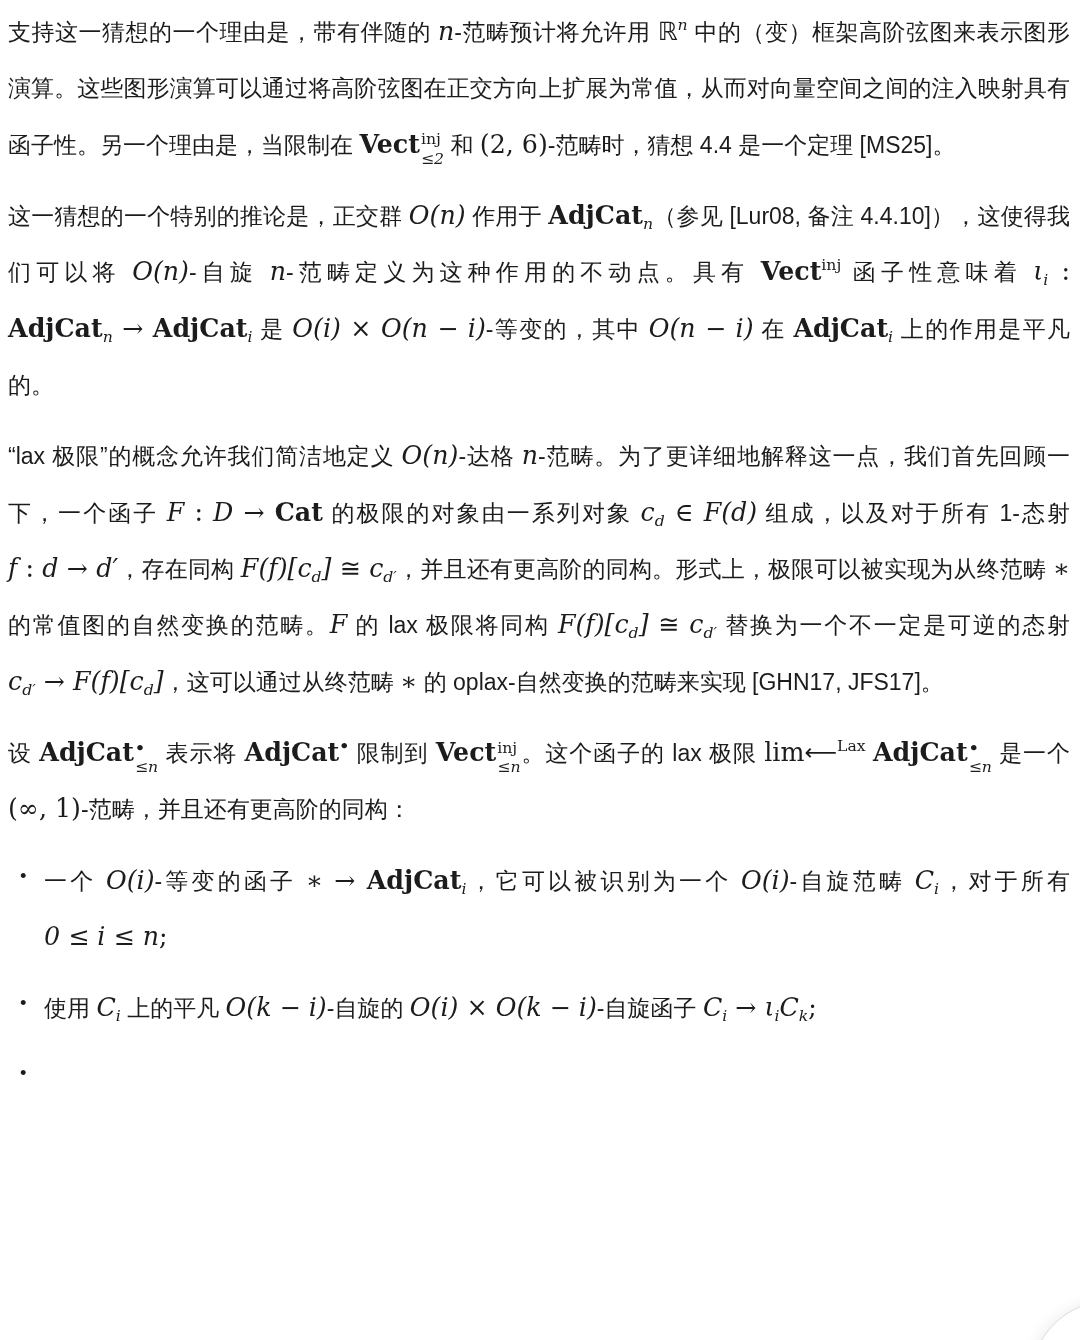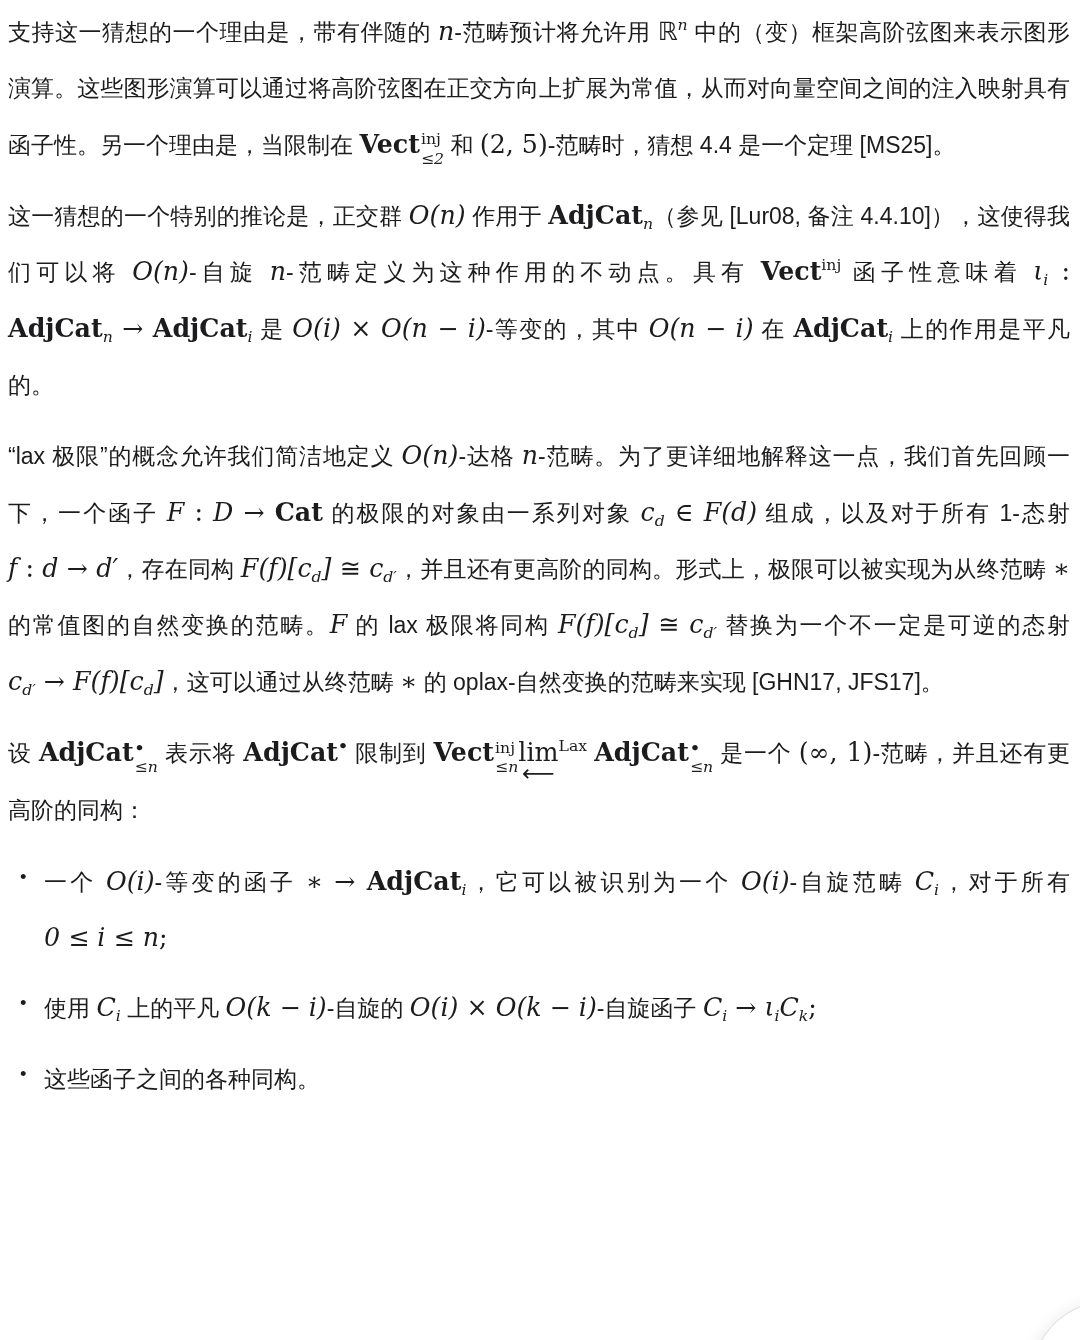--- a/index.html
+++ b/index.html
@@ -62,21 +62,21 @@
     font-style: normal; font-weight: normal;
     margin-left: 1px;
   }
 
   .i { font-style: italic !important; }
   .b { font-weight: bold !important; }
 
   
   .limstack {
     display: inline-flex;
-    flex-direction: column;
+    flex-direction: row;
     align-items: center;
     line-height: 0.8;
   }
   .limword { line-height: 1; }
   .limarrow {
     font-family: "DejaVu Sans", sans-serif;
     font-size: 0.9em;
     line-height: 0.7;
     margin-top: 1px;
   }
@@ -94,36 +94,36 @@
     box-shadow: 0 4px 18px rgba(0,0,0,0.12);
   }
 </style>
 </head>
 <body>
 
 <main class="doc">
     <p class="para"><span class="seg t"><span class="base">支持这一猜想的一个理由是，带有伴随的 </span></span><span class="seg m"><span class="base">n</span></span><span class="seg t"><span class="base">-范畴预计将允许用 </span></span><span class="seg bb"><span class="base">ℝ</span><span class="sup i">n</span></span><span class="seg t"><span class="base"> 中的（变）框架高阶弦图来表示图形演算。这些图形演算可以通过将高阶弦图在正交方向上扩展为常值，从而对向量空间之间的注入映射具有函子性。另一个理由是，当限制在 </span></span><span class="seg mb"><span class="base">Vect</span><span class="ss">
           <span class="s1">inj</span>
           <span class="s2 i">≤2</span>
-        </span></span><span class="seg t"><span class="base"> 和 </span></span><span class="seg mr"><span class="base">(2, 5)</span></span><span class="seg t"><span class="base">-范畴时，猜想 4.4 是一个定理 [MS25]。</span></span></p>
+        </span></span><span class="seg t"><span class="base"> 和 </span></span><span class="seg mr"><span class="base">(2, 6)</span></span><span class="seg t"><span class="base">-范畴时，猜想 4.4 是一个定理 [MS25]。</span></span></p>
     <p class="para"><span class="seg t"><span class="base">这一猜想的一个特别的推论是，正交群 </span></span><span class="seg m"><span class="base">O(n)</span></span><span class="seg t"><span class="base"> 作用于 </span></span><span class="seg mb"><span class="base">AdjCat</span><span class="sub i">n</span></span><span class="seg t"><span class="base">（参见 [Lur08, 备注 4.4.10]），这使得我们可以将 </span></span><span class="seg m"><span class="base">O(n)</span></span><span class="seg t"><span class="base">-自旋 </span></span><span class="seg m"><span class="base">n</span></span><span class="seg t"><span class="base">-范畴定义为这种作用的不动点。具有 </span></span><span class="seg mb"><span class="base">Vect</span><span class="sup">inj</span></span><span class="seg t"><span class="base"> 函子性意味着 </span></span><span class="seg m"><span class="base">ι</span><span class="sub i">i</span></span><span class="seg mr"><span class="base"> :</span></span><span class="seg t"><span class="base"> </span></span><span class="seg mb"><span class="base">AdjCat</span><span class="sub i">n</span></span><span class="seg mr"><span class="base"> → </span></span><span class="seg mb"><span class="base">AdjCat</span><span class="sub i">i</span></span><span class="seg t"><span class="base"> 是 </span></span><span class="seg m"><span class="base">O(i) × O(n − i)</span></span><span class="seg t"><span class="base">-等变的，其中 </span></span><span class="seg m"><span class="base">O(n − i)</span></span><span class="seg t"><span class="base"> 在 </span></span><span class="seg mb"><span class="base">AdjCat</span><span class="sub i">i</span></span><span class="seg t"><span class="base"> 上的作用是平凡的。</span></span></p>
     <p class="para"><span class="seg t"><span class="base">“lax 极限”的概念允许我们简洁地定义 </span></span><span class="seg m"><span class="base">O(n)</span></span><span class="seg t"><span class="base">-达格 </span></span><span class="seg m"><span class="base">n</span></span><span class="seg t"><span class="base">-范畴。为了更详细地解释这一点，我们首先回顾一下，一个函子 </span></span><span class="seg m"><span class="base">F</span></span><span class="seg mr"><span class="base"> : </span></span><span class="seg m"><span class="base">D</span></span><span class="seg mr"><span class="base"> → </span></span><span class="seg mb"><span class="base">Cat</span></span><span class="seg t"><span class="base"> 的极限的对象由一系列对象 </span></span><span class="seg m"><span class="base">c</span><span class="sub i">d</span></span><span class="seg mr"><span class="base"> ∈ </span></span><span class="seg m"><span class="base">F(d)</span></span><span class="seg t"><span class="base"> 组成，以及对于所有 1-态射 </span></span><span class="seg m"><span class="base">f</span></span><span class="seg mr"><span class="base"> : </span></span><span class="seg m"><span class="base">d</span></span><span class="seg mr"><span class="base"> → </span></span><span class="seg m"><span class="base">d′</span></span><span class="seg t"><span class="base">，存在同构 </span></span><span class="seg m"><span class="base">F(f)[</span></span><span class="seg m"><span class="base">c</span><span class="sub i">d</span></span><span class="seg m"><span class="base">]</span></span><span class="seg mr"><span class="base"> ≅ </span></span><span class="seg m"><span class="base">c</span><span class="sub i">d′</span></span><span class="seg t"><span class="base">，并且还有更高阶的同构。形式上，极限可以被实现为从终范畴 </span></span><span class="seg mr"><span class="base">∗</span></span><span class="seg t"><span class="base"> 的常值图的自然变换的范畴。</span></span><span class="seg m"><span class="base">F</span></span><span class="seg t"><span class="base"> 的 lax 极限将同构 </span></span><span class="seg m"><span class="base">F(f)[</span></span><span class="seg m"><span class="base">c</span><span class="sub i">d</span></span><span class="seg m"><span class="base">]</span></span><span class="seg mr"><span class="base"> ≅ </span></span><span class="seg m"><span class="base">c</span><span class="sub i">d′</span></span><span class="seg t"><span class="base"> 替换为一个不一定是可逆的态射 </span></span><span class="seg m"><span class="base">c</span><span class="sub i">d′</span></span><span class="seg mr"><span class="base"> → </span></span><span class="seg m"><span class="base">F(f)[</span></span><span class="seg m"><span class="base">c</span><span class="sub i">d</span></span><span class="seg m"><span class="base">]</span></span><span class="seg t"><span class="base">，这可以通过从终范畴 </span></span><span class="seg mr"><span class="base">∗</span></span><span class="seg t"><span class="base"> 的 oplax-自然变换的范畴来实现 [GHN17, JFS17]。</span></span></p>
     <p class="para"><span class="seg t"><span class="base">设 </span></span><span class="seg mb"><span class="base">AdjCat</span><span class="ss">
           <span class="s1 b">•</span>
           <span class="s2 i">≤n</span>
         </span></span><span class="seg t"><span class="base"> 表示将 </span></span><span class="seg mb"><span class="base">AdjCat</span><span class="sup b">•</span></span><span class="seg t"><span class="base"> 限制到 </span></span><span class="seg mb"><span class="base">Vect</span><span class="ss">
           <span class="s1">inj</span>
           <span class="s2 i">≤n</span>
-        </span></span><span class="seg lim"><span class="limstack">
+        </span></span><span class="seg t"><span class="base">。这个函子的 lax 极限 </span></span><span class="seg lim"><span class="limstack">
           <span class="limword">lim</span>
           <span class="limarrow">⟵</span>
         </span><span class="sup">Lax</span></span><span class="seg t"><span class="base"> </span></span><span class="seg mb"><span class="base">AdjCat</span><span class="ss">
           <span class="s1 b">•</span>
           <span class="s2 i">≤n</span>
         </span></span><span class="seg t"><span class="base"> 是一个 </span></span><span class="seg mr"><span class="base">(∞, 1)</span></span><span class="seg t"><span class="base">-范畴，并且还有更高阶的同构：</span></span></p>
     <ul class="blist">
       <li><span class="bullet">•</span><span class="seg t"><span class="base">一个 </span></span><span class="seg m"><span class="base">O(i)</span></span><span class="seg t"><span class="base">-等变的函子 </span></span><span class="seg mr"><span class="base">∗ → </span></span><span class="seg mb"><span class="base">AdjCat</span><span class="sub i">i</span></span><span class="seg t"><span class="base">，它可以被识别为一个 </span></span><span class="seg m"><span class="base">O(i)</span></span><span class="seg t"><span class="base">-自旋范畴 </span></span><span class="seg m"><span class="base">C</span><span class="sub i">i</span></span><span class="seg t"><span class="base">，对于所有 </span></span><span class="seg m"><span class="base">0 ≤ i ≤ n</span></span><span class="seg mr"><span class="base">;</span></span></li>
       <li><span class="bullet">•</span><span class="seg t"><span class="base">使用 </span></span><span class="seg m"><span class="base">C</span><span class="sub i">i</span></span><span class="seg t"><span class="base"> 上的平凡 </span></span><span class="seg m"><span class="base">O(k − i)</span></span><span class="seg t"><span class="base">-自旋的 </span></span><span class="seg m"><span class="base">O(i) × O(k − i)</span></span><span class="seg t"><span class="base">-自旋函子 </span></span><span class="seg m"><span class="base">C</span><span class="sub i">i</span></span><span class="seg mr"><span class="base"> → </span></span><span class="seg m"><span class="base">ι</span><span class="sub i">i</span></span><span class="seg m"><span class="base">C</span><span class="sub i">k</span></span><span class="seg mr"><span class="base">;</span></span></li>
-      <li><span class="bullet">•</span><span class="seg t"><span class="base">这些函子之间的各种同构。</span></span></li>
+      <li><span class="bullet">•</span></li>
     </ul>
   </main>
 
 <div class="fab"></div>
 
 </body></html>

